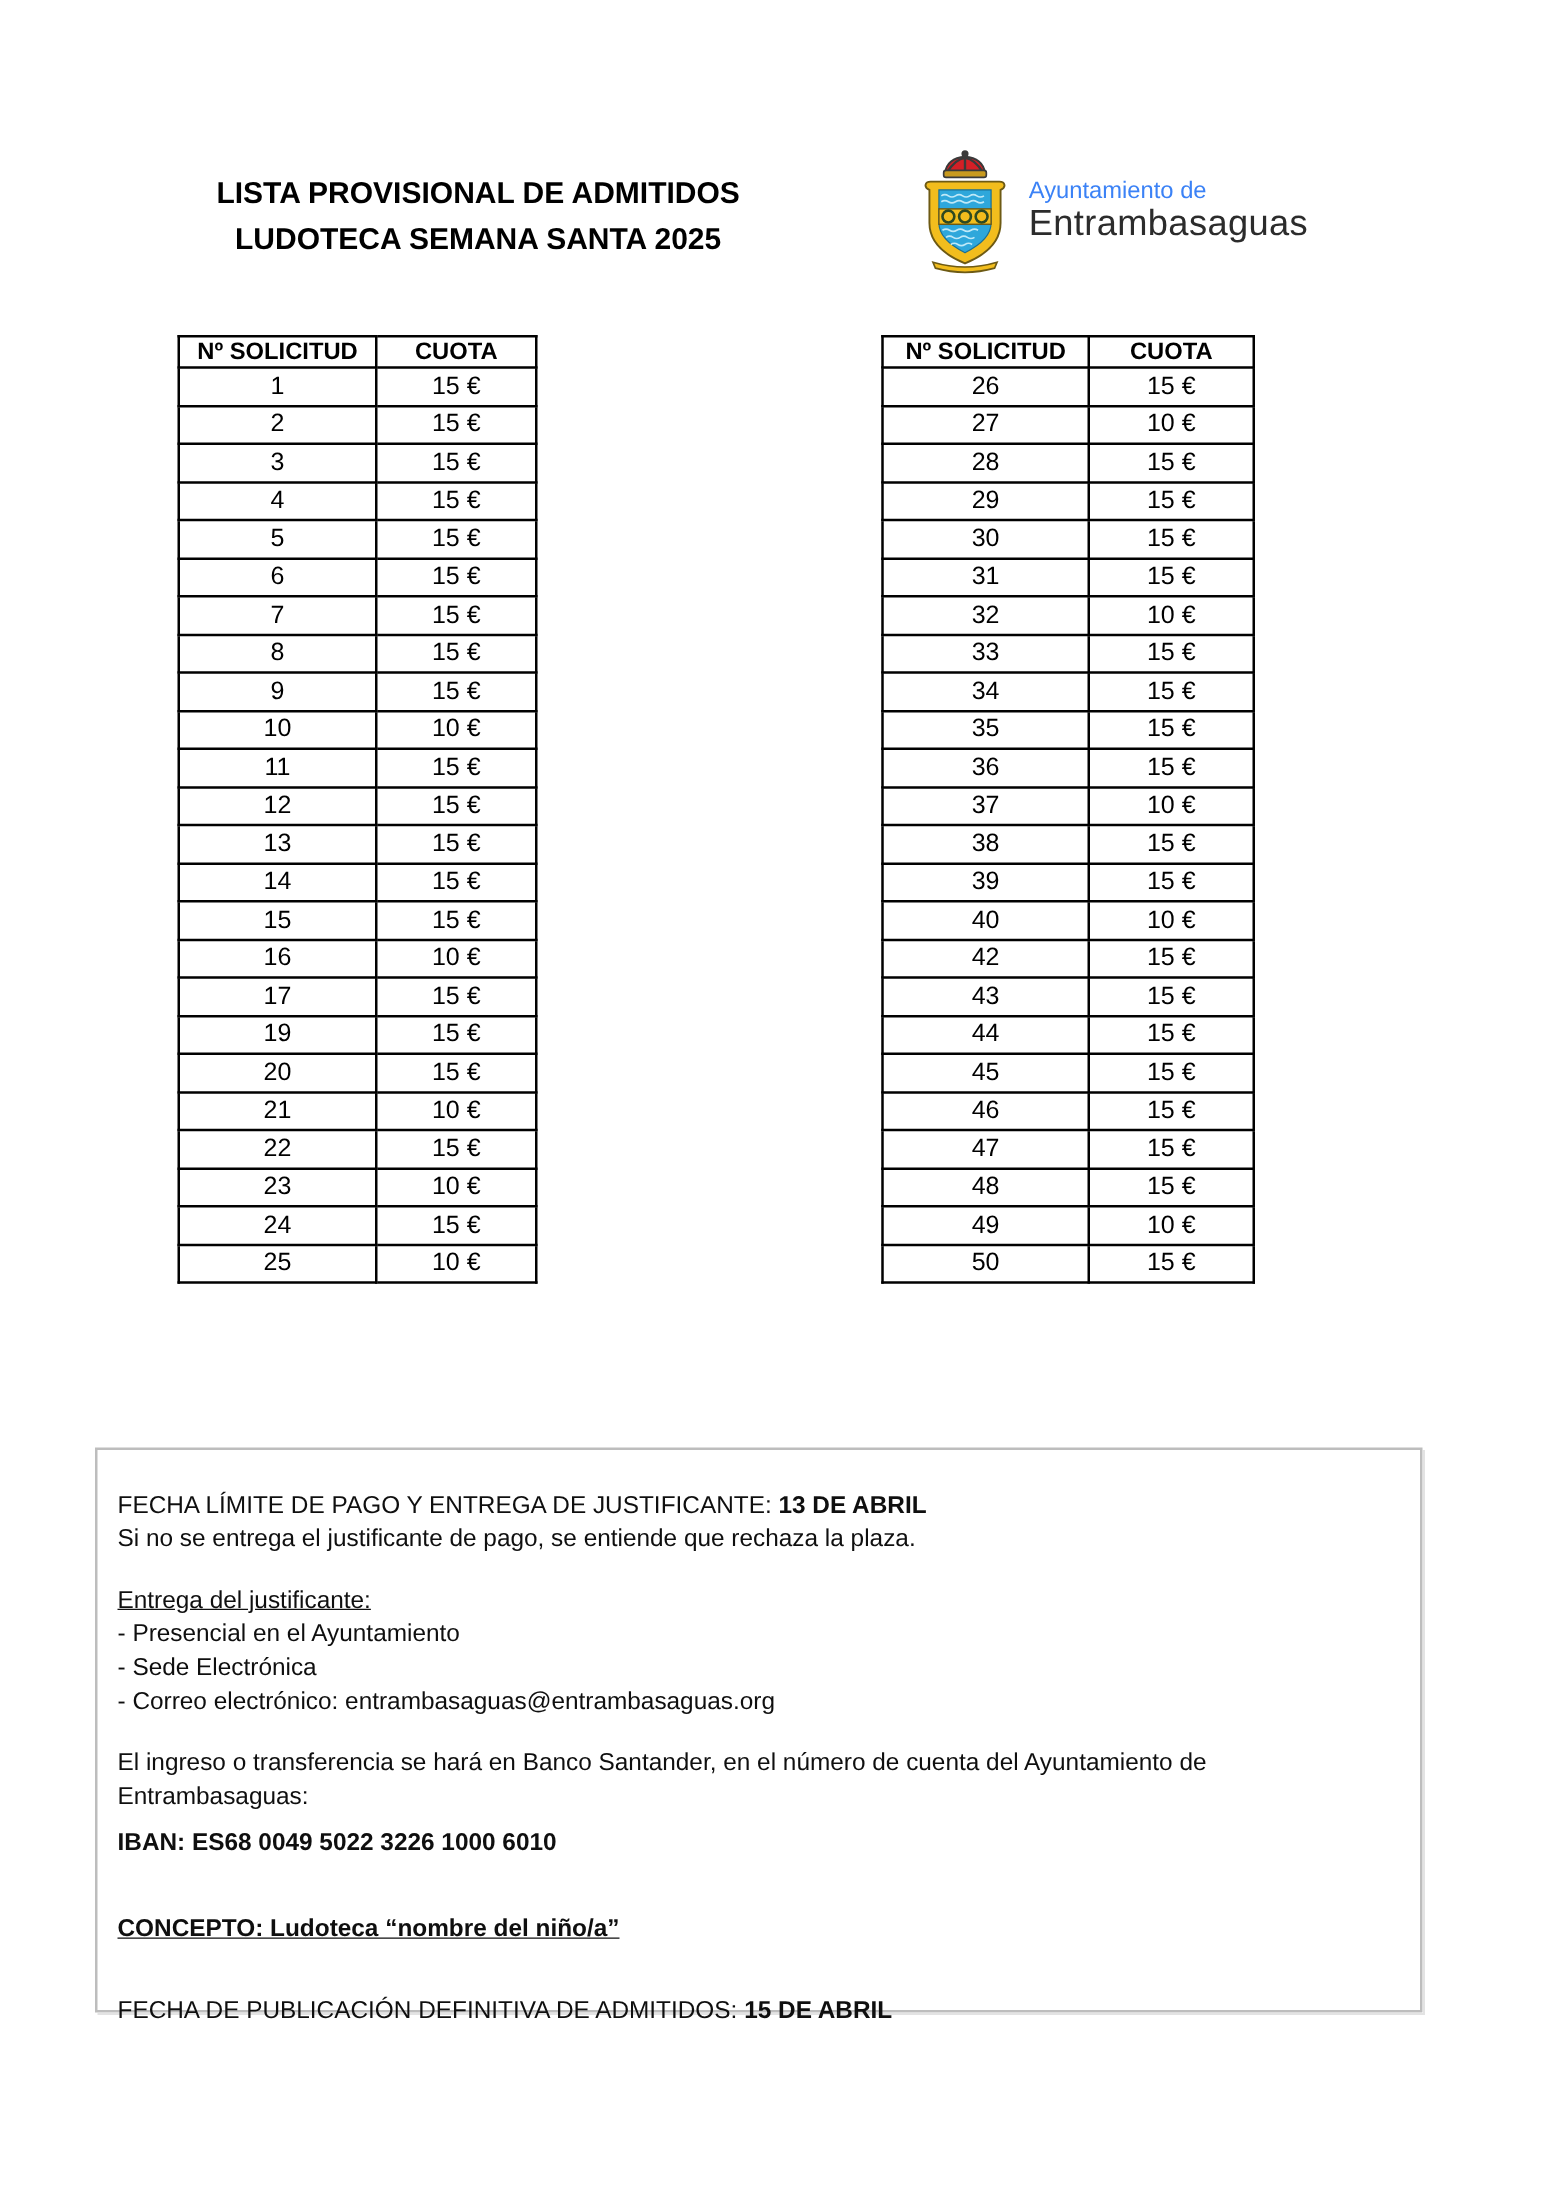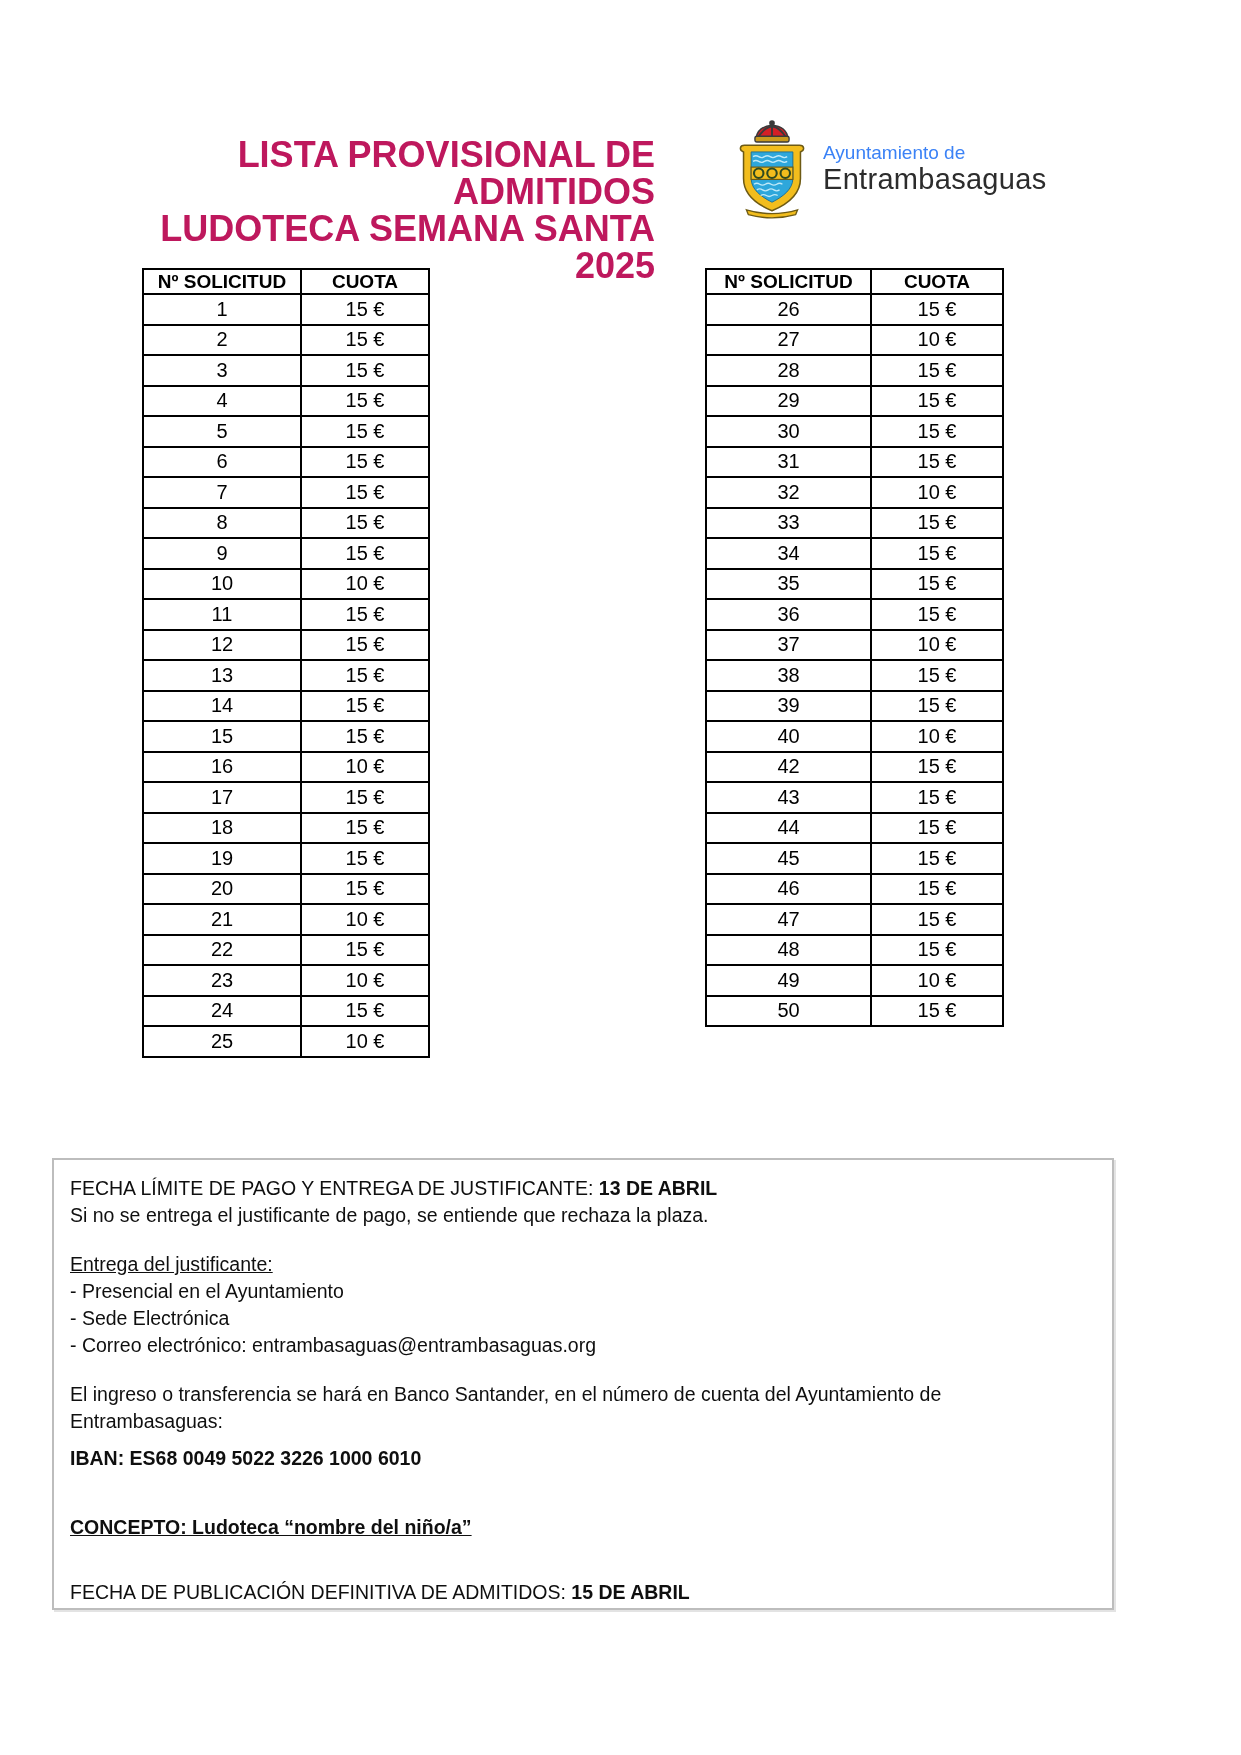--- a/index.html
+++ b/index.html
@@ -12,25 +12,25 @@
     font-family: "Liberation Sans", sans-serif;
     color: #000;
     overflow: hidden;
   }
 
   
   .title {
     position: absolute;
     left: 110px; top: 136px;
     width: 545px;
-    text-align: right;
-    font-size: 36px;
+    text-align: center;
+    font-size: 24px;
     line-height: 37px;
     font-weight: 700;
-    color: #be185d;
+    color: #000000;
   }
   .logo {
     position: absolute;
     left: 735px; top: 118px;
     display: flex;
     align-items: flex-start;
   }
   .logo svg { width: 74px; height: 102px; display: block; }
   .logo-text { margin-left: 14px; padding-top: 24px; }
   .org-small { font-size: 19px; line-height: 22px; color: #3b82f6; }
@@ -51,25 +51,25 @@
   th { font-weight: 700; height: 25px; font-size: 19px; }
   td { height: 30.5px; }
   .tleft  th:nth-child(1), .tleft  td:nth-child(1) { width: 158px; }
   .tleft  th:nth-child(2), .tleft  td:nth-child(2) { width: 128px; }
   .tright th:nth-child(1), .tright td:nth-child(1) { width: 165px; }
   .tright th:nth-child(2), .tright td:nth-child(2) { width: 132px; }
 
   
   .infobox {
     position: absolute;
-    left: 52px; top: 1158px;
+    left: 76px; top: 1158px;
     width: 1062px; height: 452px;
     border: 2px solid #bdbdbd;
     box-shadow: 2px 2px 0 #e3e3e3;
-    padding: 15px 16px;
+    padding: 31px 16px;
     font-size: 19.5px;
     line-height: 27px;
     color: #0f0f0f;
   }
   .infobox p { margin: 0; }
   .gap-1 { margin-top: 22px !important; }
   .u { text-decoration: underline; }
   .b { font-weight: 700; }
   .transfer { width: 990px; }
   .iban { text-align: left; font-weight: 700; margin-top: 10px !important; }
@@ -183,24 +183,20 @@
         </tr>
         <tr>
           <td>16</td>
           <td>10 €</td>
         </tr>
         <tr>
           <td>17</td>
           <td>15 €</td>
         </tr>
         <tr>
-          <td>18</td>
-          <td>15 €</td>
-        </tr>
-        <tr>
           <td>19</td>
           <td>15 €</td>
         </tr>
         <tr>
           <td>20</td>
           <td>15 €</td>
         </tr>
         <tr>
           <td>21</td>
           <td>10 €</td>

